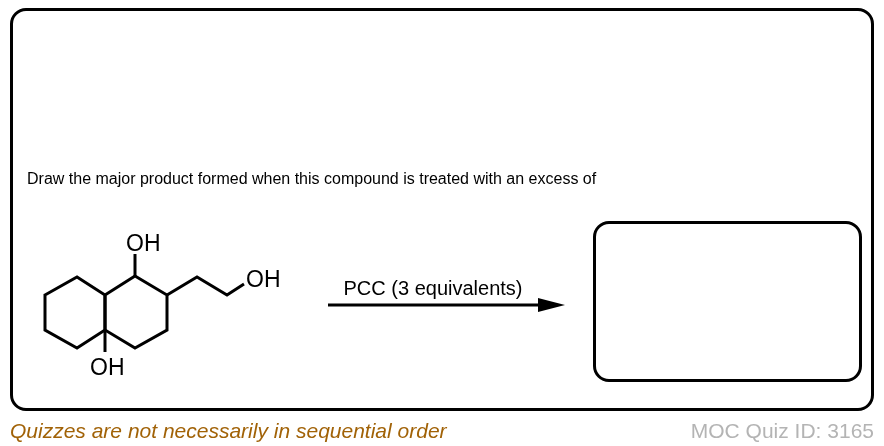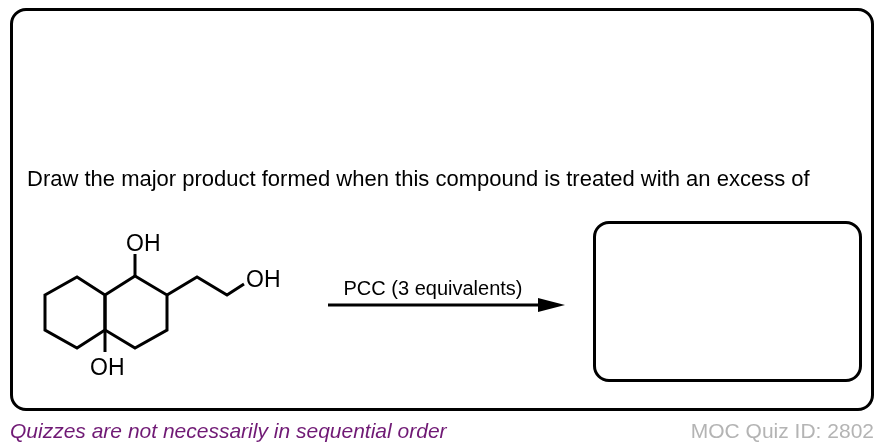--- a/index.html
+++ b/index.html
@@ -23,21 +23,21 @@
     height: 403px;
     border: 3px solid #000000;
     border-radius: 16px;
     box-sizing: border-box;
     background: #ffffff;
   }
   .question {
     position: absolute;
     left: 27px;
     top: 167px;
-    font-size: 22px;
+    font-size: 16px;
     line-height: 24.5px;
     color: #000000;
     white-space: nowrap;
   }
   .molecule-svg {
     position: absolute;
     left: 28px;
     top: 225px;
   }
   .arrow-svg {
@@ -56,21 +56,21 @@
     box-sizing: border-box;
     background: #ffffff;
   }
   .footer-note {
     position: absolute;
     left: 10px;
     top: 419px;
     font-size: 21px;
     line-height: 24px;
     font-style: italic;
-    color: #701a75;
+    color: #a16207;
     white-space: nowrap;
   }
   .footer-quiz-id {
     position: absolute;
     right: 10px;
     top: 419px;
     font-size: 21px;
     line-height: 24px;
     color: #b4b4b4;
     white-space: nowrap;
@@ -131,15 +131,15 @@
   <svg class="arrow-svg" width="250" height="45" viewBox="0 0 250 45" xmlns="http://www.w3.org/2000/svg">
     <text class="reagent-text" x="107" y="25" text-anchor="middle">PCC (3 equivalents)</text>
     <line class="arrow-line" x1="2" y1="35" x2="214" y2="35"></line>
     <polygon class="arrow-head" points="212,28 239,35 212,42"></polygon>
   </svg>
 
   <div class="answer-box"></div>
 
   <div class="footer-note">Quizzes are not necessarily in sequential order</div>
 
-  <div class="footer-quiz-id">MOC Quiz ID: 2802</div>
+  <div class="footer-quiz-id">MOC Quiz ID: 3165</div>
 
 </div>
 
 </body></html>

